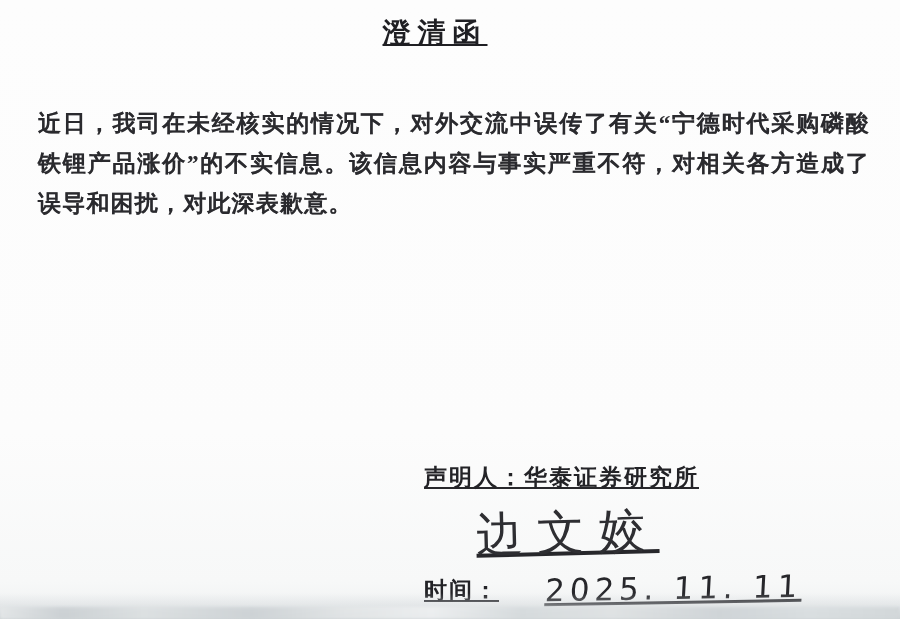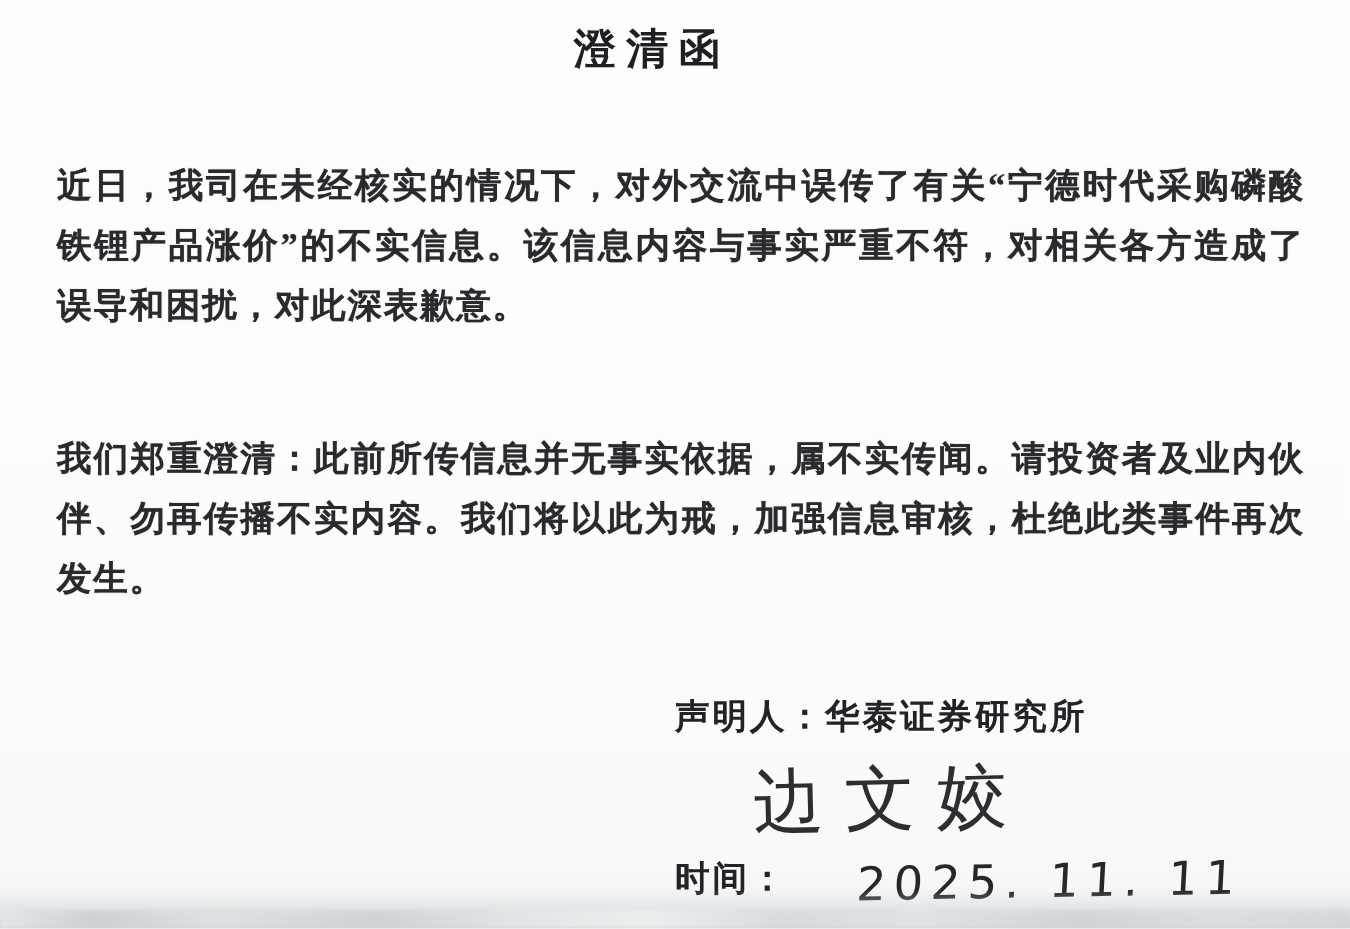--- a/index.html
+++ b/index.html
@@ -22,40 +22,42 @@
   .doc-title {
     position: absolute;
     top: 14px;
     left: 0;
     width: 870px;
     text-align: center;
     font-size: 28px;
     font-weight: 700;
     letter-spacing: 7px;
     color: #1f1f23;
+    text-decoration: underline;
   }
   .para {
     position: absolute;
     left: 38px;
     width: 832px;
     font-size: 23px;
     line-height: 40px;
     letter-spacing: 1.2px;
     text-align: justify;
     font-weight: 600;
     color: #2a2a2e;
     text-shadow: 0 0 0.6px rgba(40,40,44,0.55);
   }
   .para-1 { top: 104px; }
   .para-2 { top: 286px; }
   .sign-block {
     position: absolute;
-    left: 450px;
+    left: 424px;
     top: 462px;
     width: 420px;
+    text-decoration: underline;
   }
   .declarant-line {
     font-size: 23px;
     font-weight: 700;
     letter-spacing: 2px;
     color: #232327;
     white-space: nowrap;
   }
   .handwritten-name {
     margin-top: 6px;
@@ -64,21 +66,21 @@
     font-weight: 400;
     letter-spacing: 14px;
     color: #2e2e32;
     transform: rotate(-1.5deg);
     font-family: "DejaVu Sans", sans-serif;
     white-space: nowrap;
   }
   .date-line {
     margin-top: 8px;
     display: flex;
-    align-items: flex-start;
+    align-items: flex-end;
     white-space: nowrap;
   }
   .date-label {
     font-size: 23px;
     font-weight: 700;
     letter-spacing: 2px;
     color: #232327;
   }
   .handwritten-date {
     margin-left: 46px;
@@ -114,21 +116,20 @@
 </style>
 </head>
 <body>
 
 <div class="page">
 
   <div class="doc-title">澄清函</div>
 
   <div class="para para-1">近日，我司在未经核实的情况下，对外交流中误传了有关“宁德时代采购磷酸铁锂产品涨价”的不实信息。该信息内容与事实严重不符，对相关各方造成了误导和困扰，对此深表歉意。</div>
 
-  <div class="para para-2">我们郑重澄清：此前所传信息并无事实依据，属不实传闻。请投资者及业内伙伴、勿再传播不实内容。我们将以此为戒，加强信息审核，杜绝此类事件再次发生。</div>
 
   <div class="sign-block">
     <div class="declarant-line">
       <span>声明人：</span><span>华泰证券研究所</span>
     </div>
 
     <div class="handwritten-name">边文姣</div>
 
     <div class="date-line">
       <span class="date-label">时间：</span>

